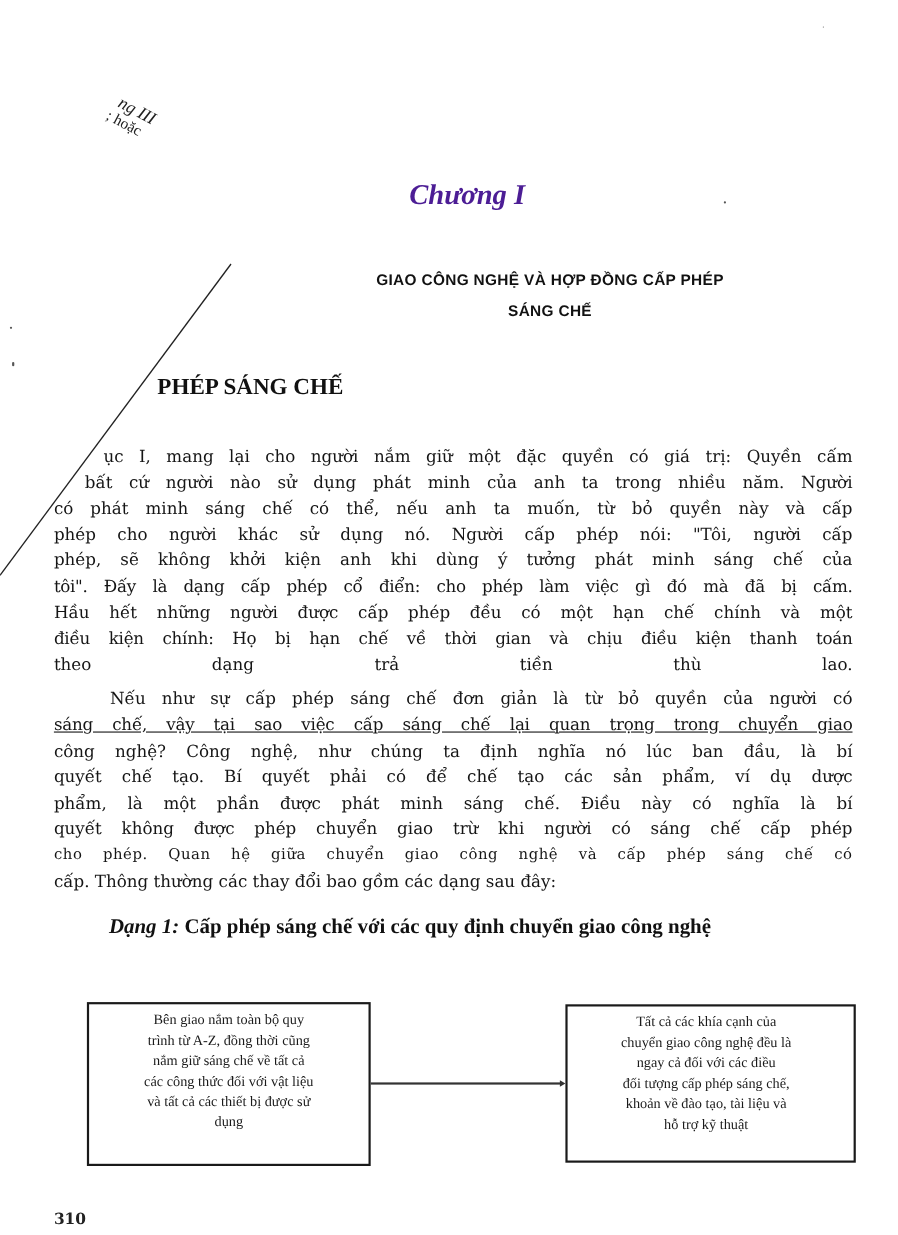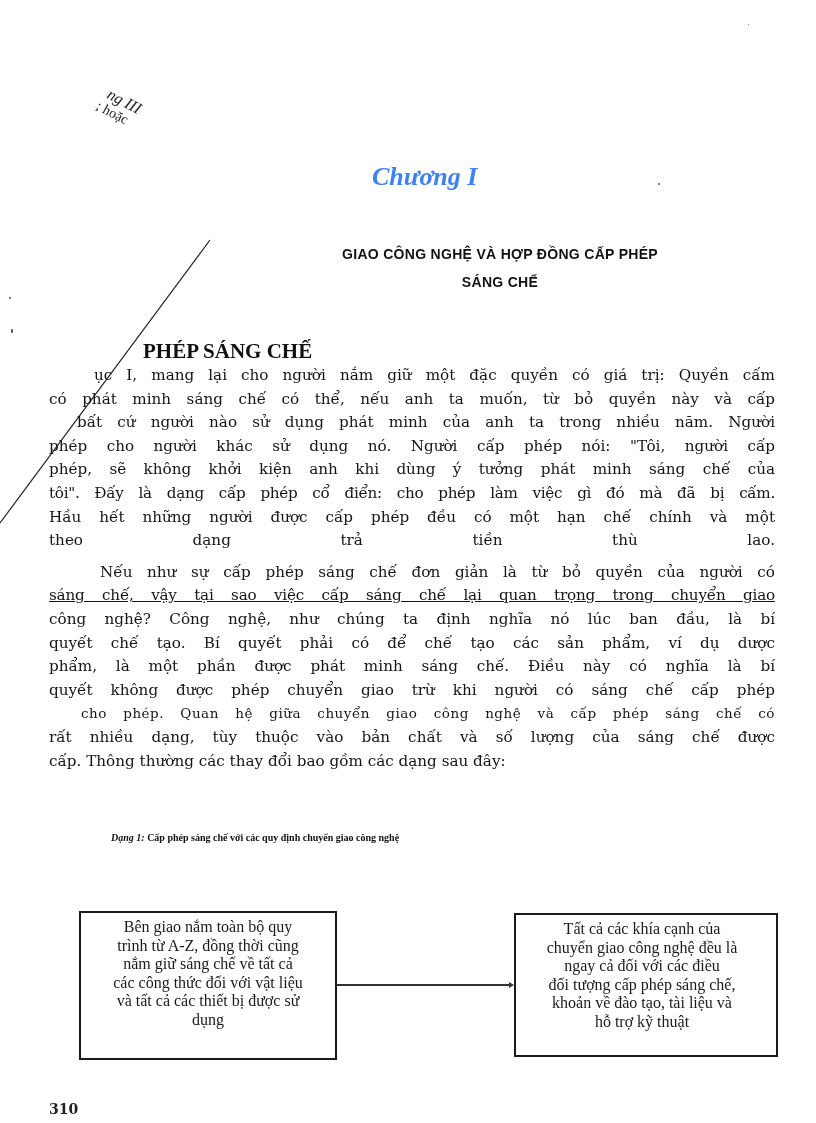--- a/index.html
+++ b/index.html
@@ -12,21 +12,21 @@
   .corner {
     left: 112px; top: 86px; transform: rotate(28deg); transform-origin: left top;
     font-family: "Liberation Serif", serif; font-size: 15px; line-height: 16px;
     color: #222;
   }
   .corner .l1 { display: block; font-style: italic; font-size: 16px; }
   .corner .l2 { display: block; margin-left: -4px; font-size: 14px; }
   .chapter {
     left: 372px; top: 162px;
     font-family: "Liberation Serif", serif; font-style: italic; font-weight: bold;
-    font-size: 26px; color: #3b82f6;
+    font-size: 26px; color: #4c1d95;
   }
   .title {
     left: 200px; top: 240px; width: 600px; text-align: center;
     font-family: "Liberation Sans", sans-serif; font-weight: bold;
     font-size: 14px; line-height: 28px; color: #111; letter-spacing: 0.3px;
   }
   .section-head {
     left: 143px; top: 339px;
     font-family: "Liberation Serif", serif; font-weight: bold; font-size: 21px; color: #111;
   }
@@ -35,29 +35,29 @@
     font-family: "DejaVu Serif", serif; font-size: 15.2px; line-height: 23.6px;
     text-align: justify; color: #151515;
   }
   .body-text p { margin: 0; }
   .body-text p.p1 .line { display: block; text-align: justify; text-align-last: justify; }
   .body-text .line { display: block; white-space: nowrap; }
   .body-text .just { text-align-last: justify; }
   .body-text .last { text-align-last: left; }
   .body-text .indent { padding-left: 51px; }
   .body-text .gap { height: 8px; }
-  .small { font-size: 13.5px; letter-spacing: 0.5px; margin-left: 32px; }
+  .small { font-size: 13.5px; letter-spacing: 0.5px; }
   .dang {
-    left: 111px; top: 832px;
-    font-family: "Liberation Serif", serif; font-weight: bold; font-size: 10px; color: #111;
+    left: 99px; top: 832px;
+    font-family: "Liberation Serif", serif; font-weight: bold; font-size: 19px; color: #111;
   }
   .dang em { font-style: italic; }
   .box {
     border: 2px solid #1a1a1a; box-sizing: border-box;
-    font-family: "Liberation Serif", serif; font-size: 16px; line-height: 18.6px;
+    font-family: "Liberation Serif", serif; font-size: 13px; line-height: 18.6px;
     text-align: center; color: #1a1a1a; padding-top: 5px;
   }
   .box-left { left: 79px; top: 911px; width: 258px; height: 149px; padding-left: 10px; padding-right: 10px; }
   .box-right { left: 514px; top: 913px; width: 264px; height: 144px; padding-left: 4px; padding-right: 12px; }
   .box .bl { display: block; }
   .arrow-line { left: 337px; top: 984px; width: 174px; height: 1.5px; background: #333; }
   .arrow-head {
     left: 509px; top: 982px; width: 0; height: 0;
     border-top: 3px solid transparent; border-bottom: 3px solid transparent; border-left: 5px solid #333;
   }
@@ -89,39 +89,39 @@
 
 <div class="abs title">
   <div>GIAO CÔNG NGHỆ VÀ HỢP ĐỒNG CẤP PHÉP</div>
   <div>SÁNG CHẾ</div>
 </div>
 
 <div class="abs section-head">PHÉP SÁNG CHẾ</div>
 
 <div class="abs body-text">
   <p class="p1">
-    <span class="line just" style="padding-left:45px;">ục I, mang lại cho người nắm giữ một đặc quyền có giá trị: Quyền cấm</span>
+    <span class="line just" style="padding-left:45px;margin-top:40px;">ục I, mang lại cho người nắm giữ một đặc quyền có giá trị: Quyền cấm</span>
+    <span class="line just" style="padding-left:28px;">bất cứ người nào sử dụng phát minh của anh ta trong nhiều năm. Người</span>
     <span class="line just">có phát minh sáng chế có thể, nếu anh ta muốn, từ bỏ quyền này và cấp</span>
-    <span class="line just" style="padding-left:28px;">bất cứ người nào sử dụng phát minh của anh ta trong nhiều năm. Người</span>
     <span class="line just">phép cho người khác sử dụng nó. Người cấp phép nói: "Tôi, người cấp</span>
     <span class="line just">phép, sẽ không khởi kiện anh khi dùng ý tưởng phát minh sáng chế của</span>
     <span class="line just" style="letter-spacing:-0.3px;">tôi". Đấy là dạng cấp phép cổ điển: cho phép làm việc gì đó mà đã bị cấm.</span>
     <span class="line just">Hầu hết những người được cấp phép đều có một hạn chế chính và một</span>
+    <span class="line just" style="letter-spacing:-0.2px;">điều kiện chính: Họ bị hạn chế về thời gian và chịu điều kiện thanh toán</span>
     <span class="line last">theo dạng trả tiền thù lao.</span>
   </p>
   <div class="gap"></div>
   <p class="p2">
     <span class="line just indent">Nếu như sự cấp phép sáng chế đơn giản là từ bỏ quyền của người có</span>
     <span class="line just" style="letter-spacing:-0.2px;text-decoration:underline;">sáng chế, vậy tại sao việc cấp sáng chế lại quan trọng trong chuyển giao</span>
     <span class="line just">công nghệ? Công nghệ, như chúng ta định nghĩa nó lúc ban đầu, là bí</span>
     <span class="line just">quyết chế tạo. Bí quyết phải có để chế tạo các sản phẩm, ví dụ dược</span>
     <span class="line just">phẩm, là một phần được phát minh sáng chế. Điều này có nghĩa là bí</span>
     <span class="line just">quyết không được phép chuyển giao trừ khi người có sáng chế cấp phép</span>
     <span class="line just small">cho phép. Quan hệ giữa chuyển giao công nghệ và cấp phép sáng chế có</span>
-    <span class="line just">rất nhiều dạng, tùy thuộc vào bản chất và số lượng của sáng chế được</span>
     <span class="line last">cấp. Thông thường các thay đổi bao gồm các dạng sau đây:</span>
   </p>
 </div>
 
 <div class="abs dang">
   <em>Dạng 1:</em><span> Cấp phép sáng chế với các quy định chuyển giao công nghệ</span>
 </div>
 
 <div class="abs box box-left">
   <span class="bl">Bên giao nắm toàn bộ quy</span>

